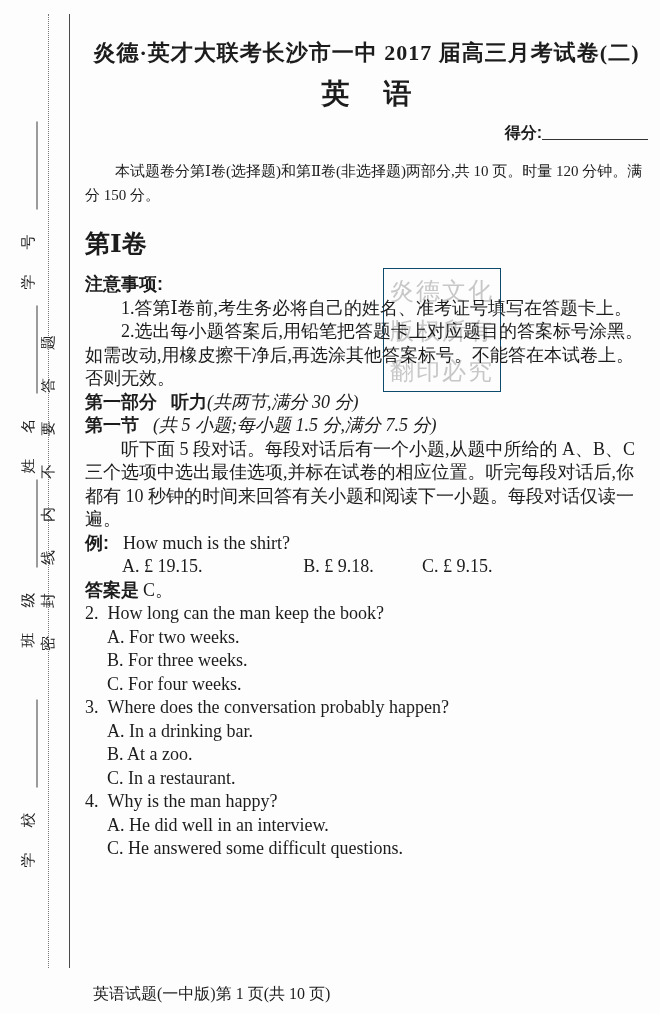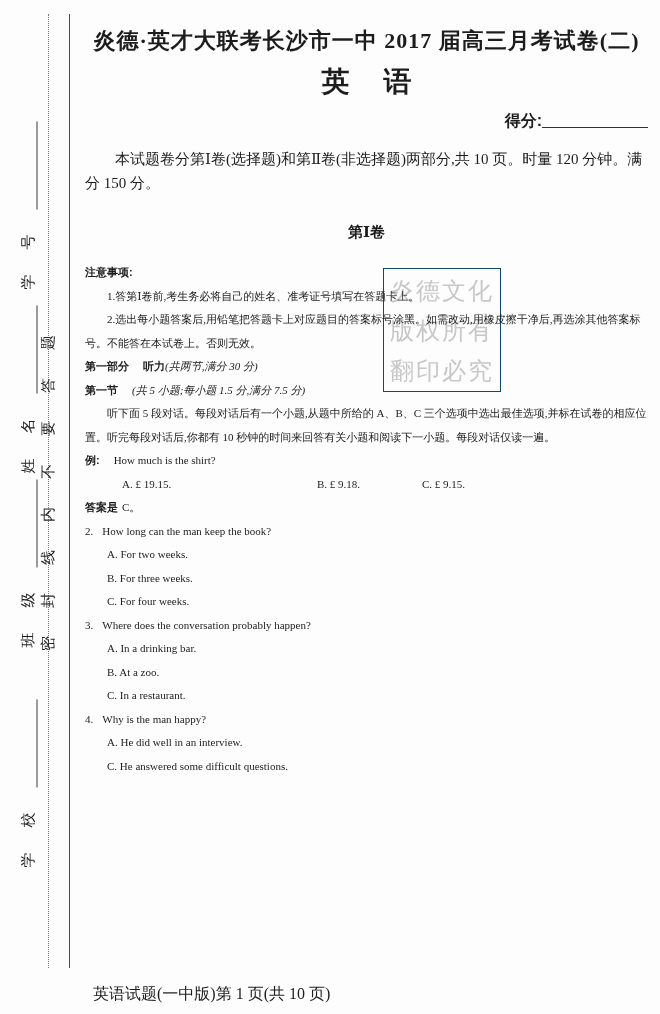--- a/index.html
+++ b/index.html
@@ -17,30 +17,30 @@
   .field .f-blank{display:inline-block;width:88px;border-bottom:1px solid #3a3a3a;height:14px;}
   .seal-text{letter-spacing:28px;width:344px;color:#222;}
   
   .watermark{
     position:absolute;left:383px;top:268px;width:118px;height:124px;
     border:1px solid #0c4a6e;color:#c7c7c7;z-index:0;
     font-family:"Liberation Sans",sans-serif;font-size:24px;line-height:40px;
     text-align:center;letter-spacing:2px;padding-top:2px;box-sizing:border-box;
   }
   
-  .content{position:absolute;left:85px;top:0;width:563px;z-index:1;}
+  .content{position:absolute;left:85px;top:12px;width:563px;z-index:1;}
   .title{margin-top:26px;text-align:center;font-size:22px;font-weight:bold;line-height:30px;letter-spacing:1px;}
   .subject{margin-top:8px;text-align:center;font-size:28px;font-weight:bold;
     font-family:"Liberation Sans",sans-serif;word-spacing:26px;line-height:36px;}
   .score{margin-top:10px;text-align:right;font-size:16px;line-height:22px;}
   .score .lbl{font-weight:bold;font-family:"Liberation Sans",sans-serif;}
   .score .blank{display:inline-block;width:106px;border-bottom:1px solid #333;height:16px;vertical-align:-2px;}
   .intro{margin:16px 0 0;font-size:15px;line-height:23.5px;text-indent:2em;}
-  .kan-heading{margin:24px 0 16px;text-align:center;font-size:15px;font-weight:bold;line-height:26px;}
-  .flow{font-size:11px;line-height:23.5px;}
+  .kan-heading{margin:24px 0 16px;text-align:left;font-size:25px;font-weight:bold;line-height:26px;}
+  .flow{font-size:18px;line-height:23.5px;}
   .flow p{margin:0;}
   .indent{text-indent:2em;}
   .bold-hei{font-weight:bold;font-family:"Liberation Sans",sans-serif;}
   .gap-r{margin-right:14px;}
   .kai{font-style:italic;}
   .opts-row{display:flex;padding-left:37px;}
   .opts-row .w1{width:133px;}
   .opts-row .w2{width:167px;text-align:center;}
   .q-opt{padding-left:22px;}
   .qnum{margin-right:9px;}

